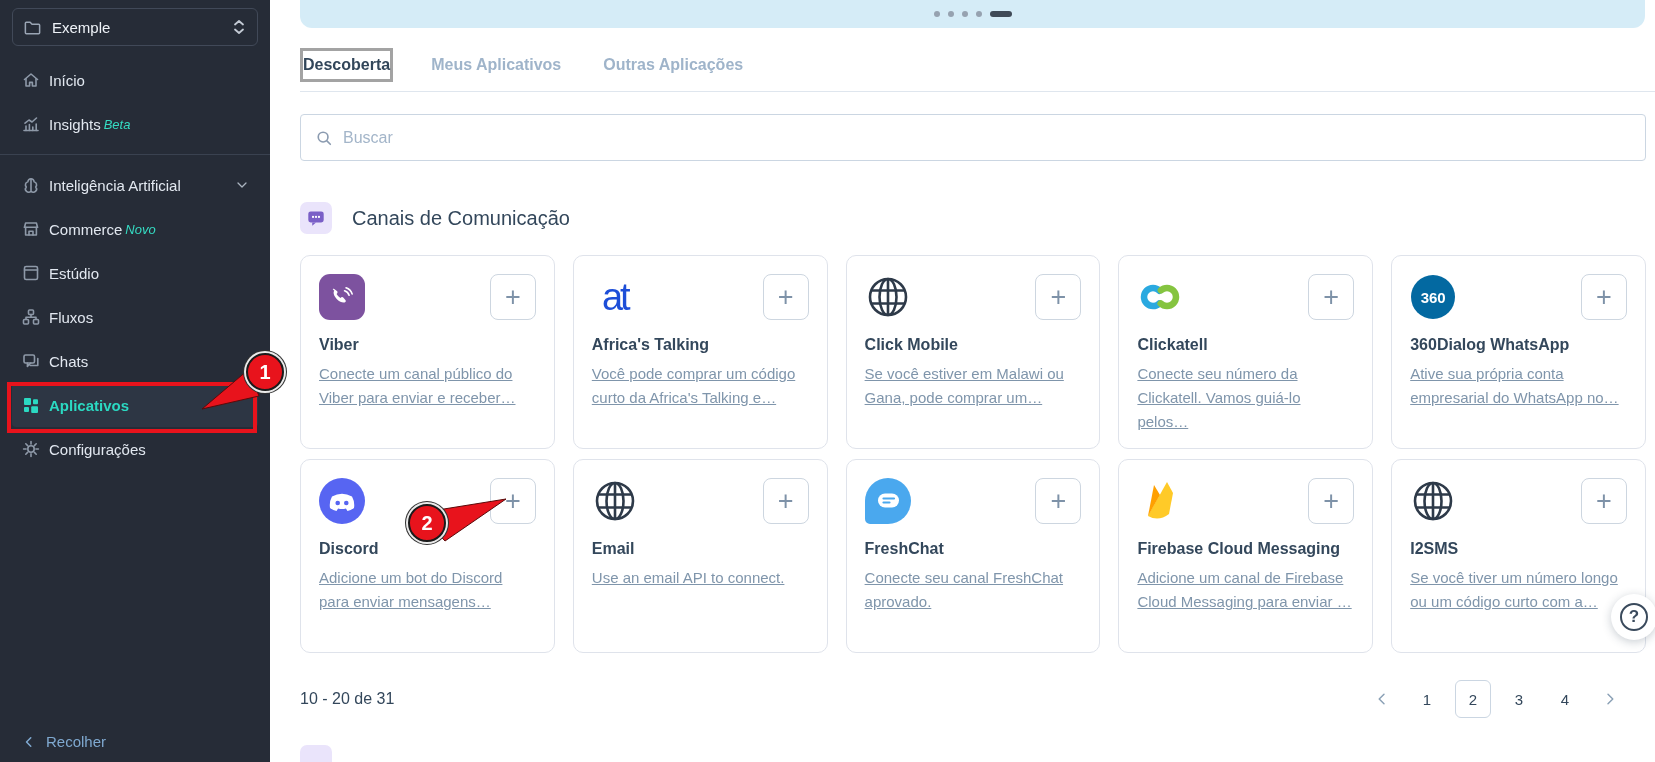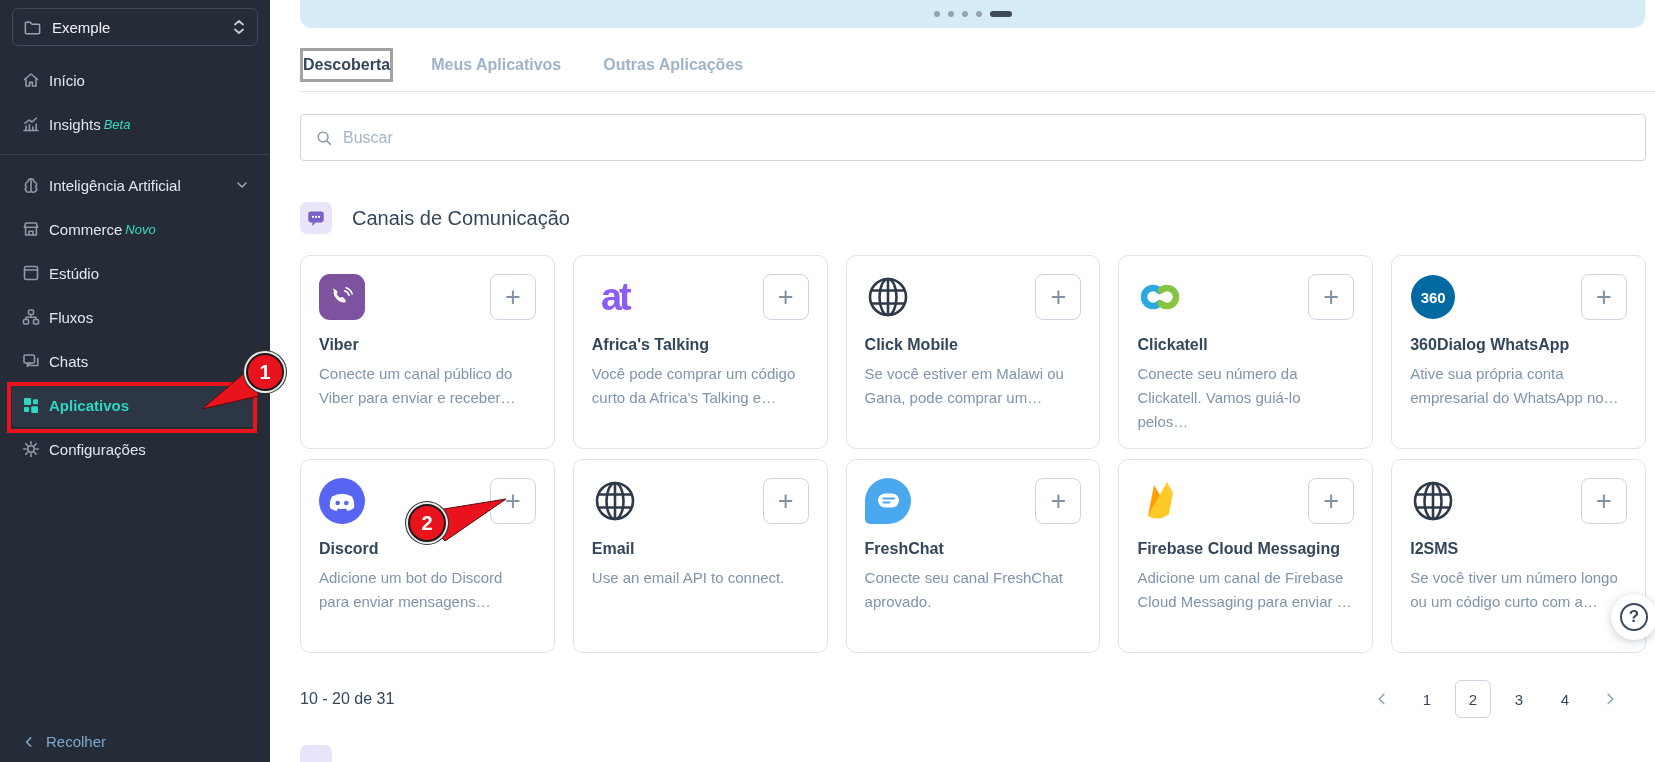--- a/index.html
+++ b/index.html
@@ -46,22 +46,22 @@
 
   .grid { position:absolute; left:30px; top:255px; width:1346px; display:grid;
     grid-template-columns:repeat(5, 1fr); gap:10px 18px; }
   .card { position:relative; height:194px; border:1px solid #dfe3eb; border-radius:10px; background:#fff;
     padding:18px; cursor:pointer; }
   .card .logo { width:46px; height:46px; display:flex; align-items:center; justify-content:center; }
   .card .add-btn { position:absolute; top:18px; right:18px; width:46px; height:46px; border:1px solid #cdd6e0;
     border-radius:8px; background:#fff; color:#7e92a8; font-size:27px; font-weight:300; line-height:1;
     display:flex; align-items:center; justify-content:center; cursor:pointer; }
   .card .card-title { margin-top:16px; font-size:16px; font-weight:bold; color:#33475b; }
-  .card .card-desc { margin-top:8px; font-size:15px; color:#7f95ab; line-height:24px; }
-  .at-text { font-size:38px; font-weight:700; color:#8b5cf6; letter-spacing:-3px; line-height:1; }
+  .card .card-desc { margin-top:8px; font-size:15px; color:#7f95ab; line-height:24px;text-decoration:underline; }
+  .at-text { font-size:38px; font-weight:400; color:#1d4ed8; letter-spacing:-3px; line-height:1; }
   .circle-360 { width:44px; height:44px; border-radius:50%; background:#0369a1; color:#fff;
     display:flex; align-items:center; justify-content:center; font-size:15px; font-weight:bold; }
   .viber-tile { width:46px; height:46px; border-radius:11px; background:#7d529f; display:flex; align-items:center; justify-content:center; }
   .discord-tile { width:46px; height:46px; border-radius:50%; background:#5765f2; display:flex; align-items:center; justify-content:center; }
   .fresh-tile { width:46px; height:46px; background:#4aa8ee; border-radius:23px 23px 23px 5px;
     display:flex; align-items:center; justify-content:center; }
 
   .range-label { position:absolute; left:30px; top:690px; font-size:16px; color:#33475b; }
   .pager { position:absolute; right:28px; top:680px; display:flex; align-items:center; gap:10px; }
   .page-btn { min-width:36px; height:38px; display:flex; align-items:center; justify-content:center;

